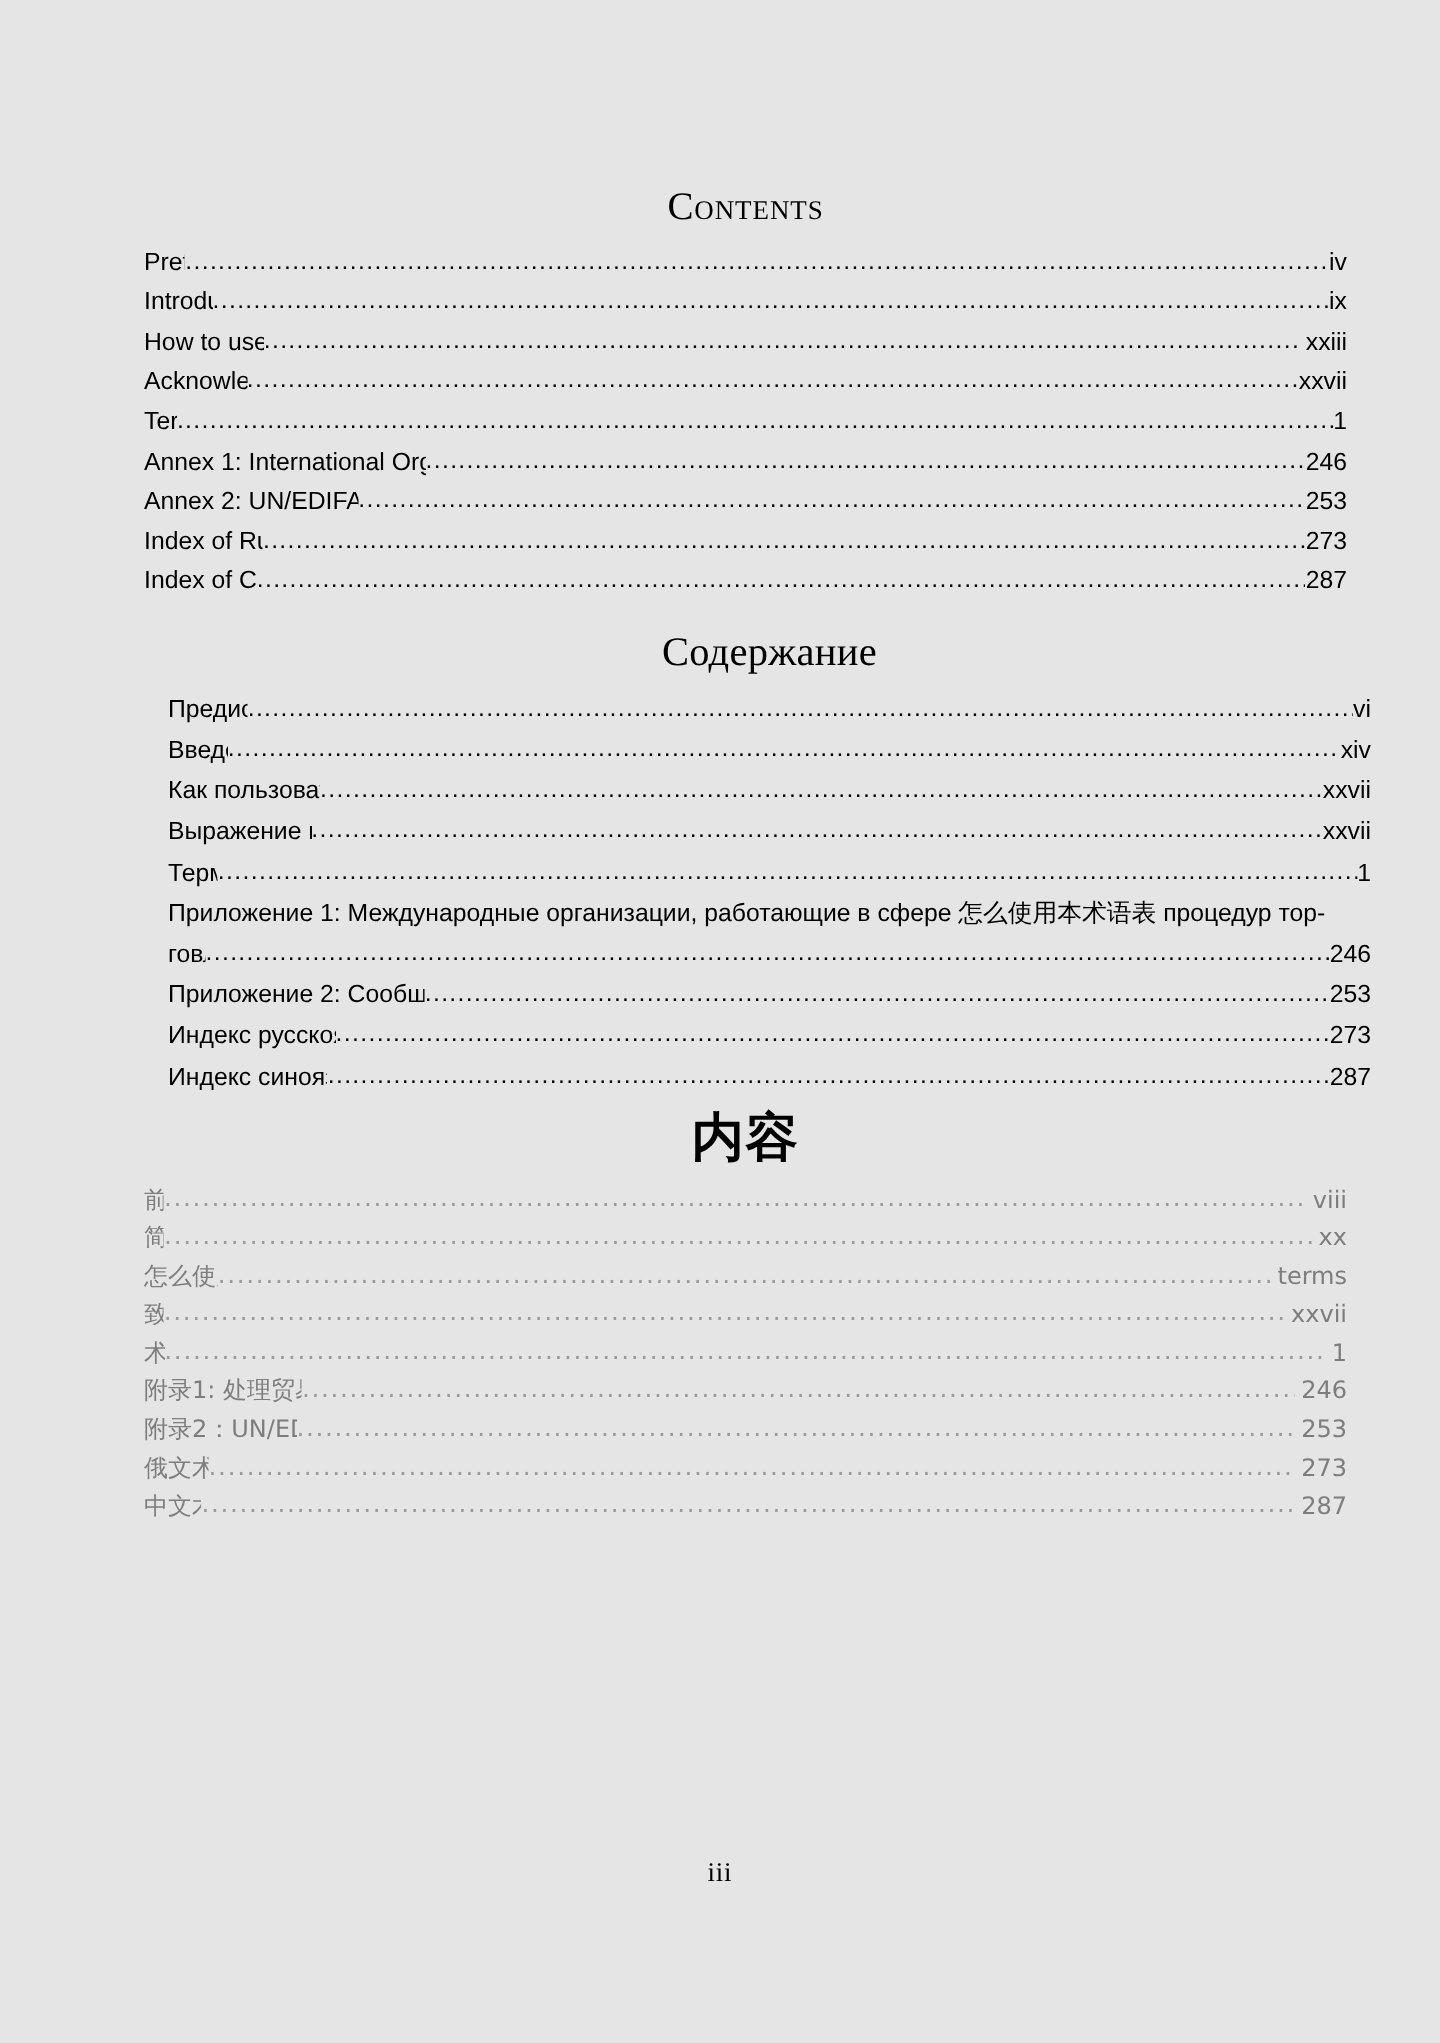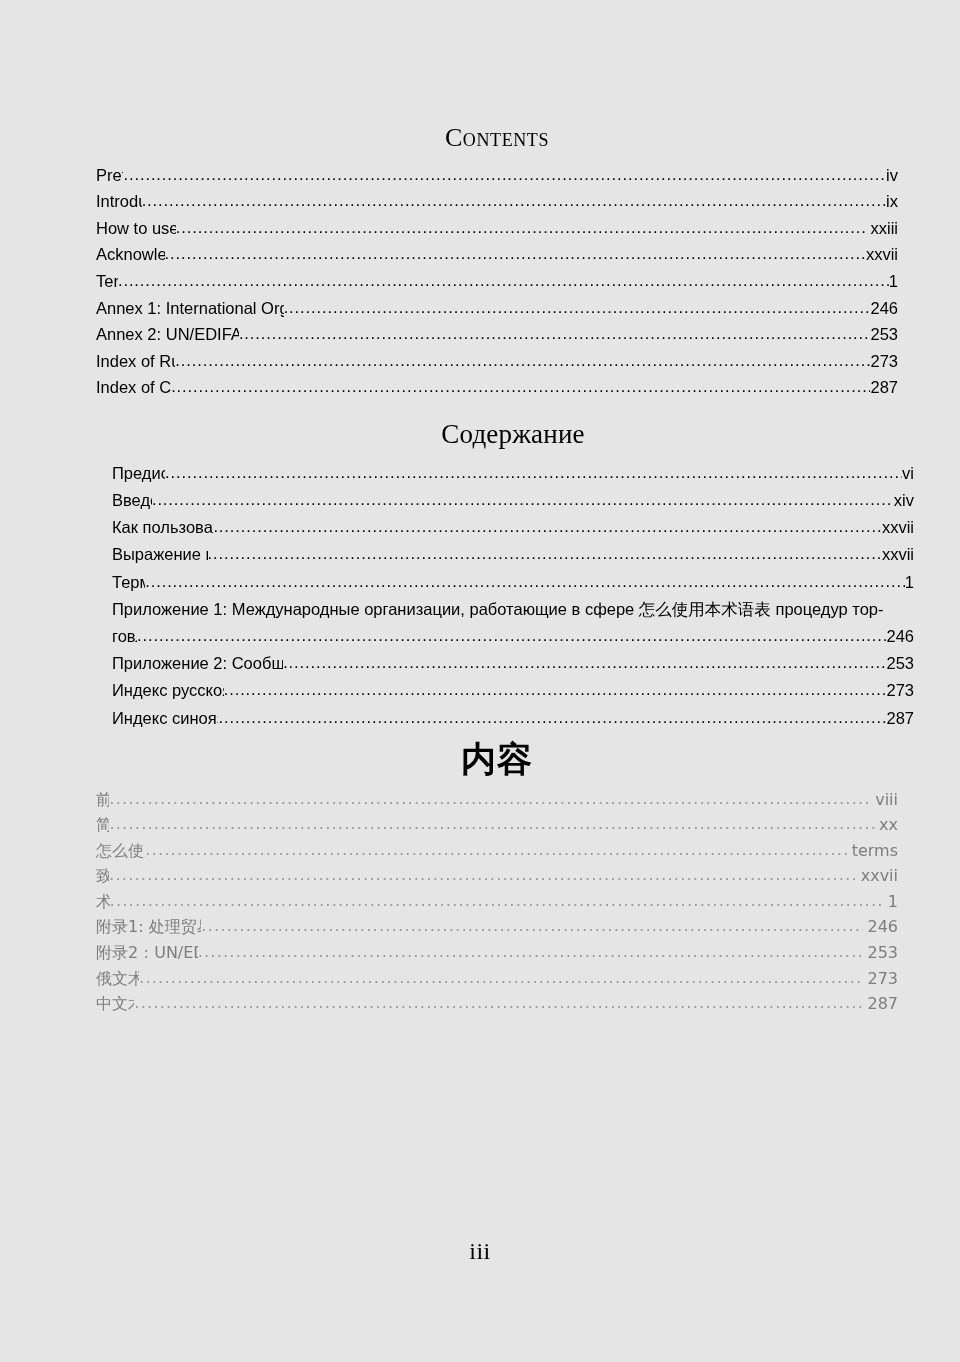--- a/index.html
+++ b/index.html
@@ -135,21 +135,21 @@
   #sec-zh .toc-page { color: #7d7d7d; }
 
   
   #folio {
     position: absolute;
     left: 0;
     top: 1238px;
     width: 960px;
     text-align: center;
     font-family: "Liberation Serif", serif;
-    font-size: 24px;
+    font-size: 18px;
     color: #000;
     letter-spacing: 0.5px;
   }
 </style>
 </head>
 <body>
 
 <div class="page">
 
   <section id="sec-en">

